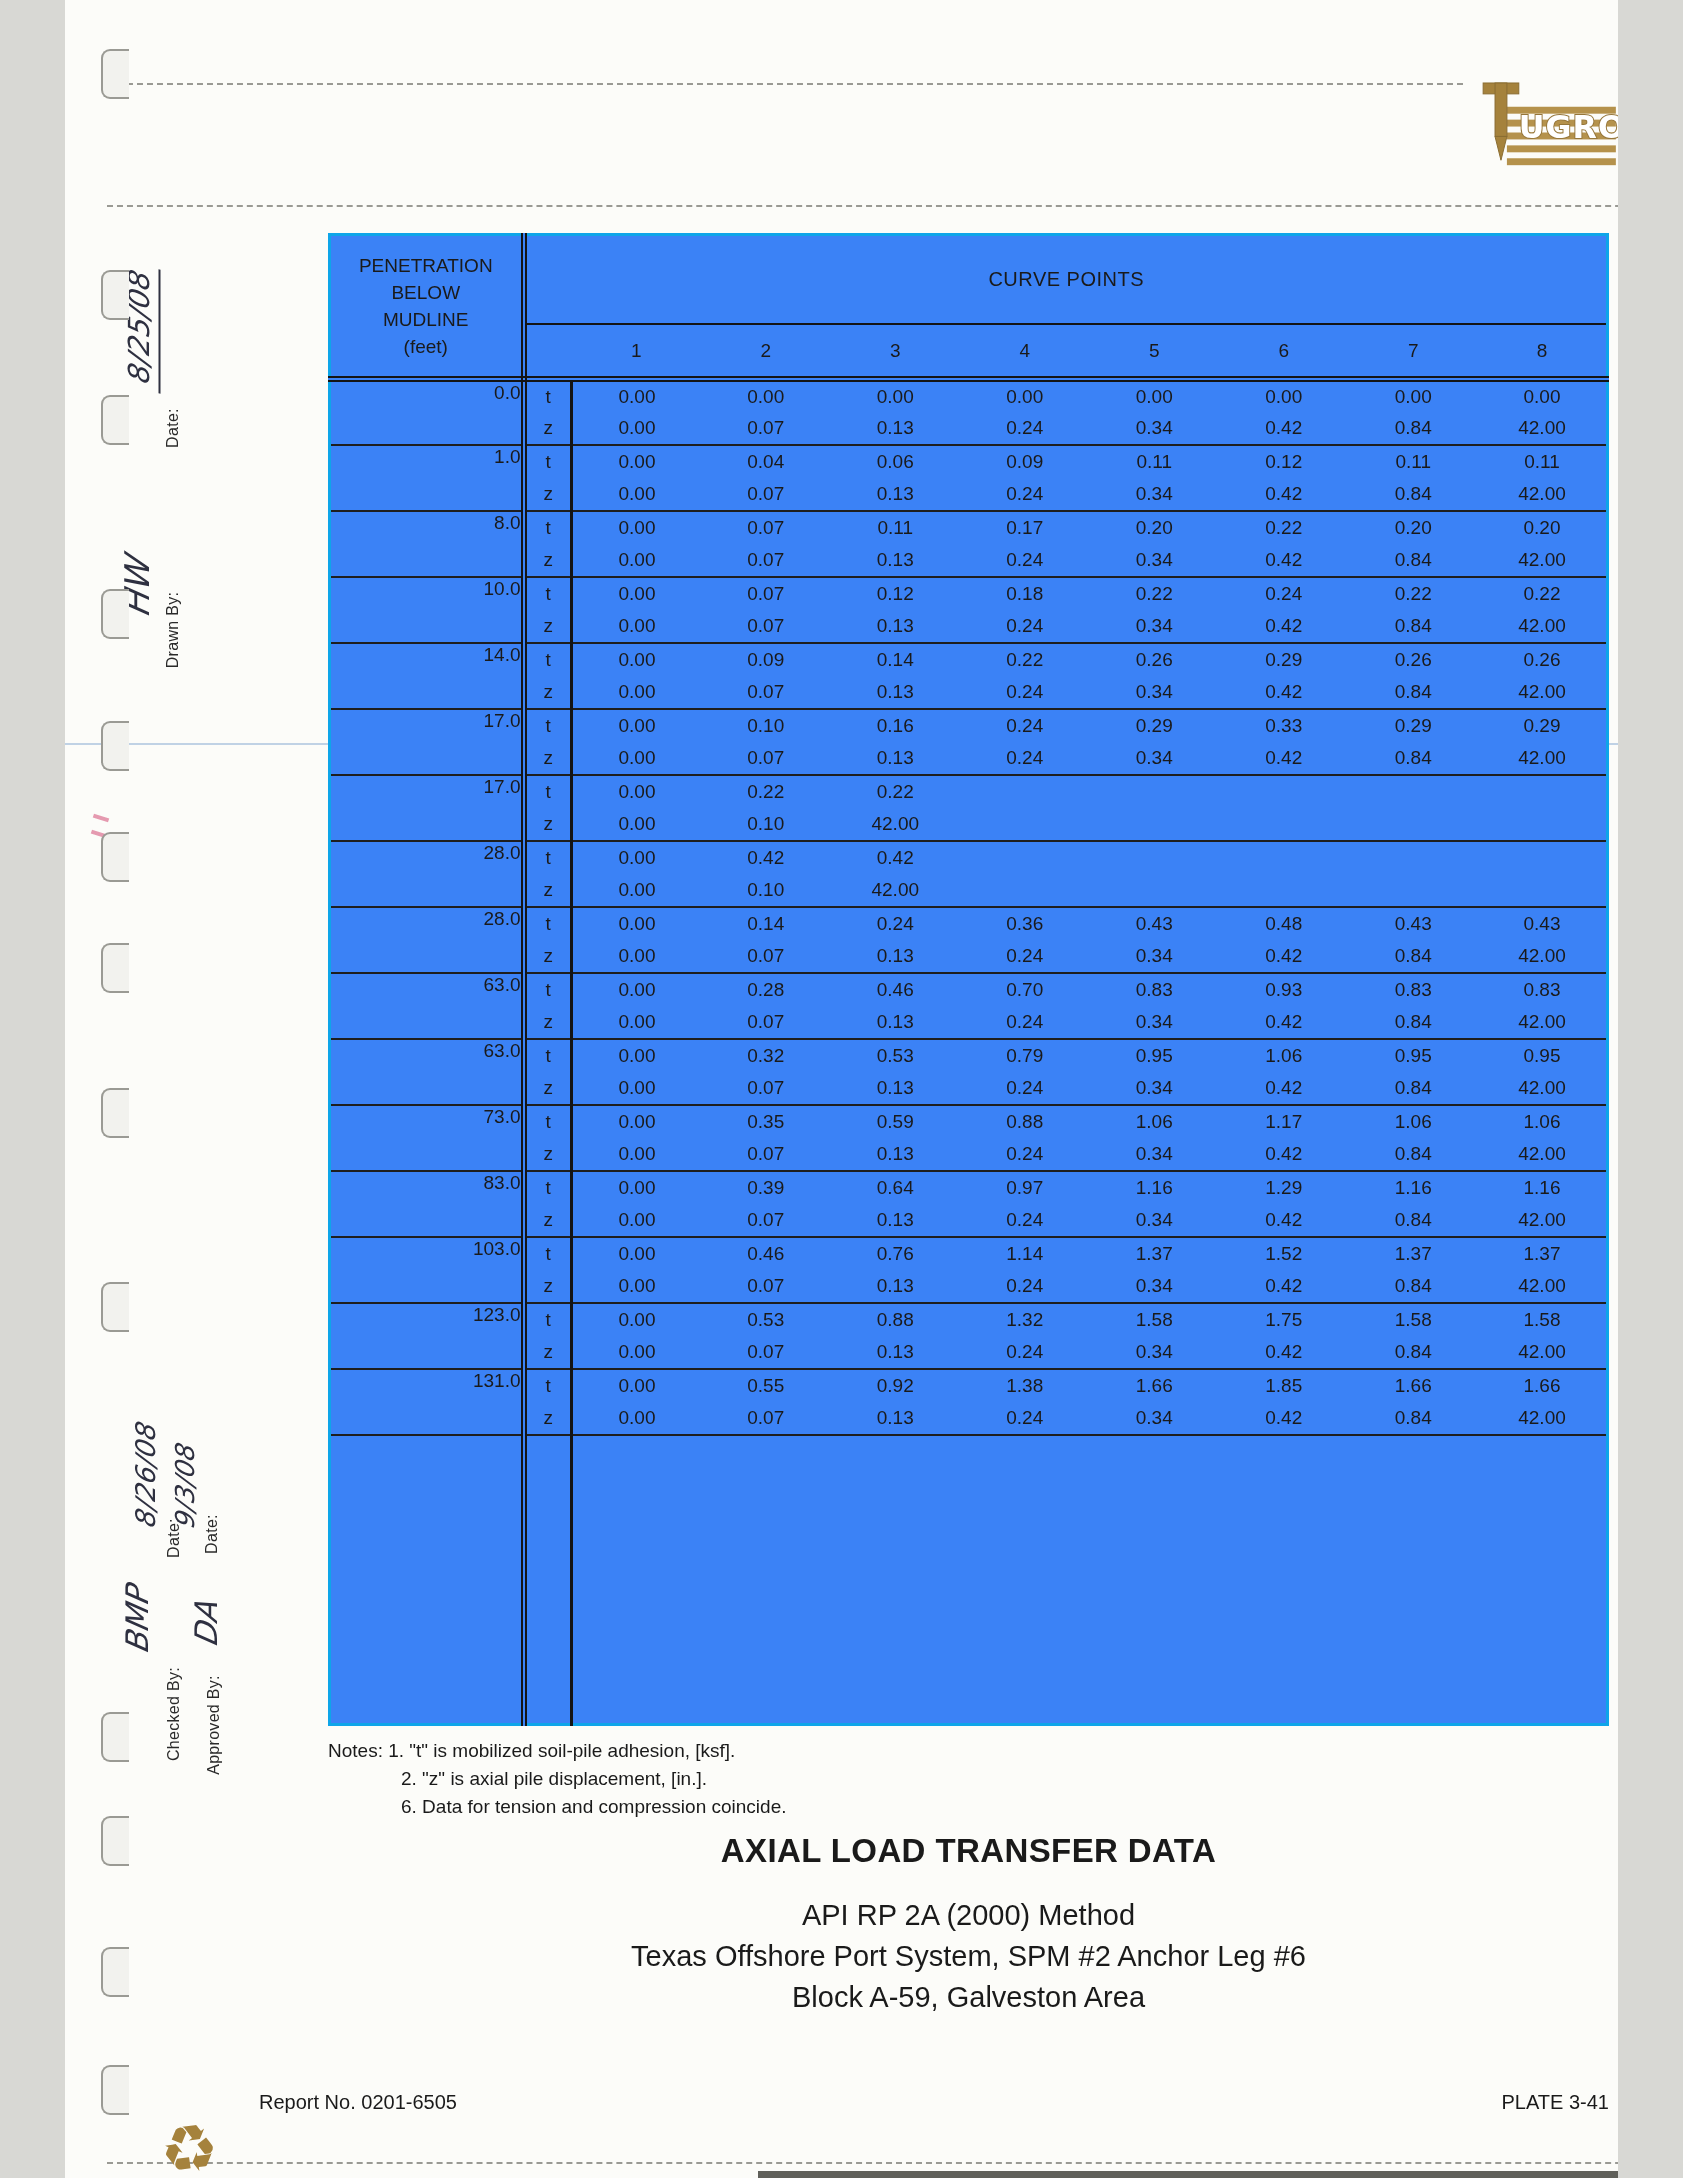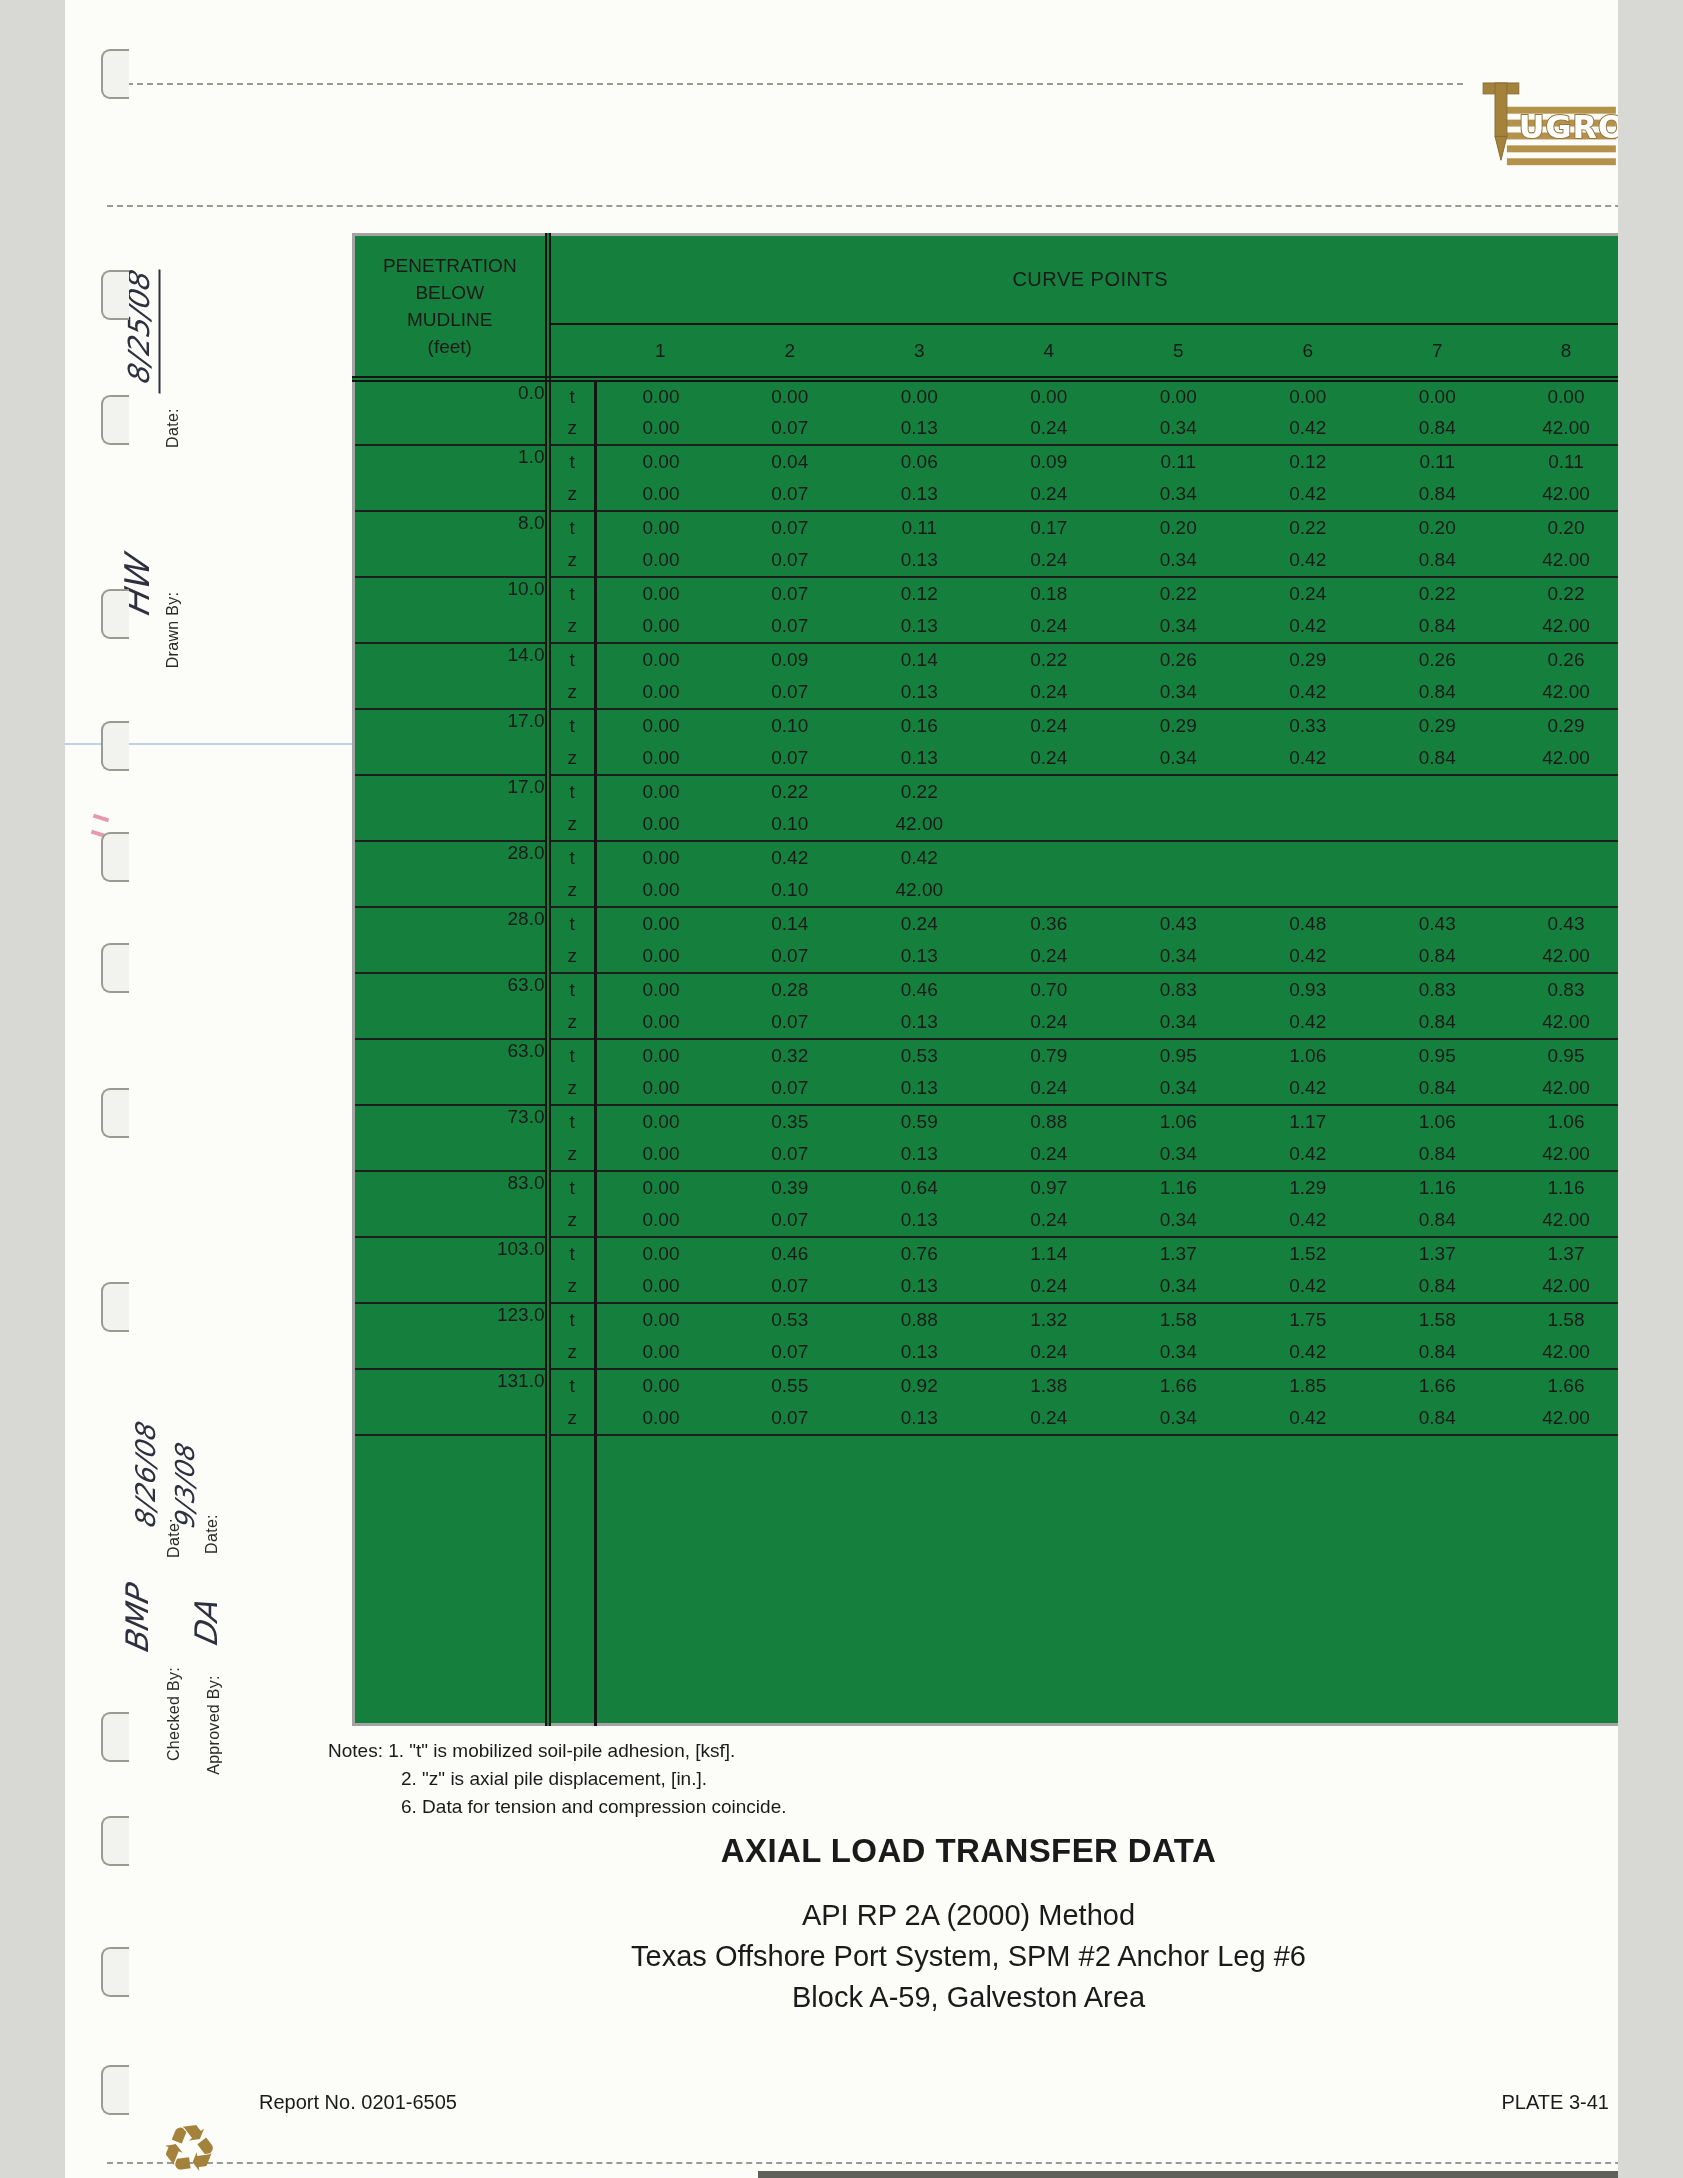--- a/index.html
+++ b/index.html
@@ -27,23 +27,22 @@
   .hand-rot {
     position:absolute; white-space:nowrap;
     transform:translate(-50%,-50%) rotate(-90deg) skewX(-14deg);
     font-family:"DejaVu Sans", sans-serif; font-style:italic; color:#2e3040;
   }
   .hand-underline { border-bottom:2px solid #2e3040; padding:0 6px 3px 6px; }
   
   .table-wrap { position:absolute; left:263px; top:233px; }
   table.tz-table {
     border-collapse:collapse; table-layout:fixed;
-    width:1281px; height:1493px; background:#15803d;
-    border:3px solid #a3a3a3;
-    margin-left:24px;
+    width:1281px; height:1493px; background:#3b82f6;
+    border:3px solid #0ea5e9;
   }
   .tz-table th, .tz-table td { padding:0; font-weight:normal; }
   .pen-head {
     border-right:6px double #141414; border-bottom:6px double #141414;
     font-size:19px; line-height:27px; text-align:center; vertical-align:middle;
   }
   .cp-head { border-bottom:2px solid #141414; font-size:20px; height:87px; text-align:center; vertical-align:middle; letter-spacing:0.5px; }
   .num-head { border-bottom:6px double #141414; font-size:19px; height:51px; text-align:center; vertical-align:middle; }
   .spacer-head { border-bottom:6px double #141414; }
   .data-row { height:33px; }

